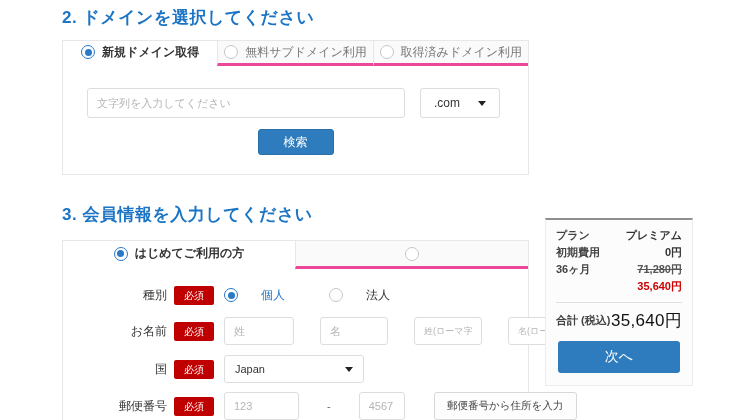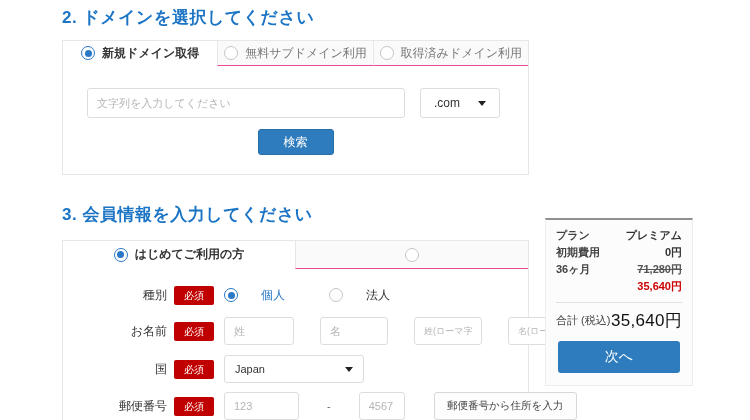--- a/index.html
+++ b/index.html
@@ -10,21 +10,21 @@
   h2.sec { position:absolute; left:62px; font-size:17px; font-weight:bold; color:#1b74c4; letter-spacing:.5px; }
 
   .panel { position:absolute; left:62px; background:#fff; border:1px solid #e7e7e7; }
   .panel1 { top:40px; width:467px; height:135px; }
   .panel2 { top:240px; width:467px; height:181px; border-bottom:0; }
 
   .tabs { display:flex; width:100%; }
   .tabs1 { height:25px; }
   .tabs2 { height:28px; }
   .tab { flex:1; display:flex; align-items:center; justify-content:center; gap:7px;
-    font-size:12px; color:#777; background:#fafafa; border-bottom:1px solid #ec4899;
+    font-size:12px; color:#777; background:#fafafa; border-bottom:3px solid #ec4899;
     border-left:1px solid #e7e7e7; cursor:pointer; white-space:nowrap; }
   .tab:first-child { border-left:none; }
   .tab.active { background:#fff; border-bottom-color:transparent; color:#333; font-weight:bold; }
 
   .radio { width:14px; height:14px; border-radius:50%; border:1px solid #c6c6c6;
     background:#fff; position:relative; flex:0 0 auto; display:inline-block; }
   .radio.checked { border:1px solid #2a79c7; }
   .radio.checked::after { content:""; position:absolute; left:2.5px; top:2.5px;
     width:7px; height:7px; border-radius:50%; background:#2a79c7; }
 
@@ -63,21 +63,21 @@
     font-family:"Liberation Sans","DejaVu Sans",sans-serif; }
 
   .summary { position:absolute; left:545px; top:218px; width:148px; background:#fcfcfc;
     border:1px solid #ececec; border-top:2px solid #8f8f8f; padding:7px 10px 12px 10px; }
   .srow { display:flex; justify-content:space-between; font-size:11px; color:#444; line-height:17px;font-weight:bold; }
   .srow .val { color:#333; text-align:right; }
   .old-price { text-decoration:line-through; color:#555; }
   .new-price { color:#cc0000; }
   .sdivider { border-top:1px solid #e0e0e0; margin:7px 0 6px 0; }
   .total-row { display:flex; justify-content:space-between; align-items:center; }
-  .total-label { font-size:11px; color:#444; }
+  .total-label { font-size:11px; color:#444;font-weight:bold; }
   .total-value { font-size:17px; color:#111; letter-spacing:.3px; }
   .next-btn { display:block; margin:9px auto 0 auto; width:122px; height:32px; font-size:14px; }
 </style>
 </head>
 <body>
 
 <div class="page">
 
   <h2 class="sec" style="top:6px">2. ドメインを選択してください</h2>
 

